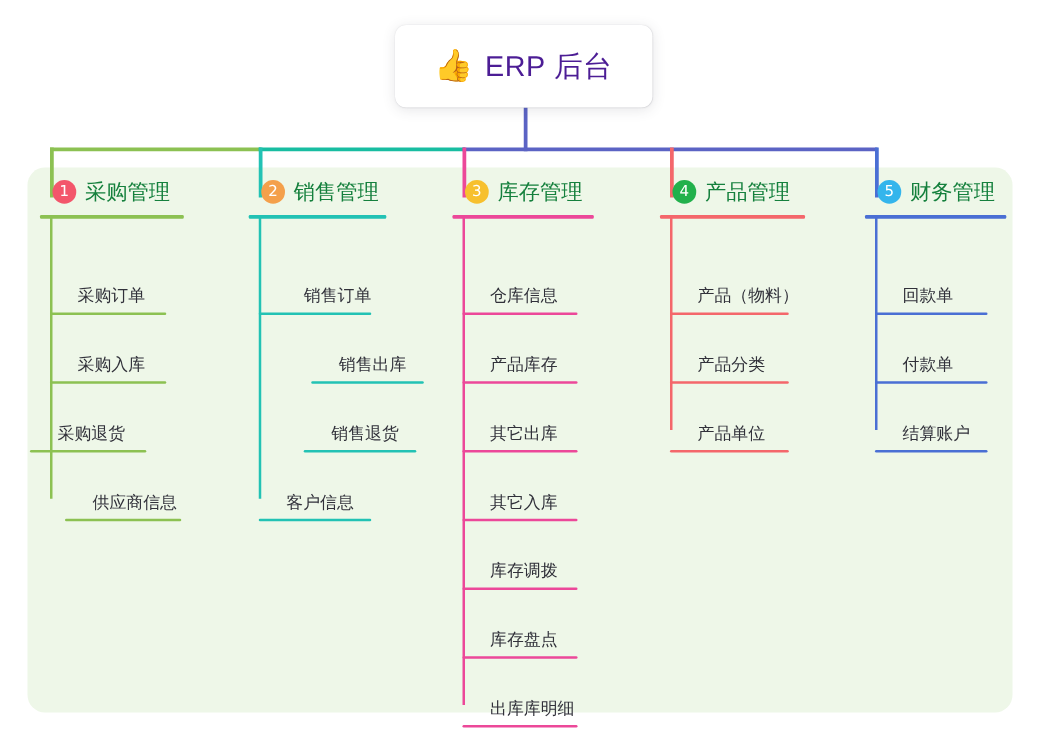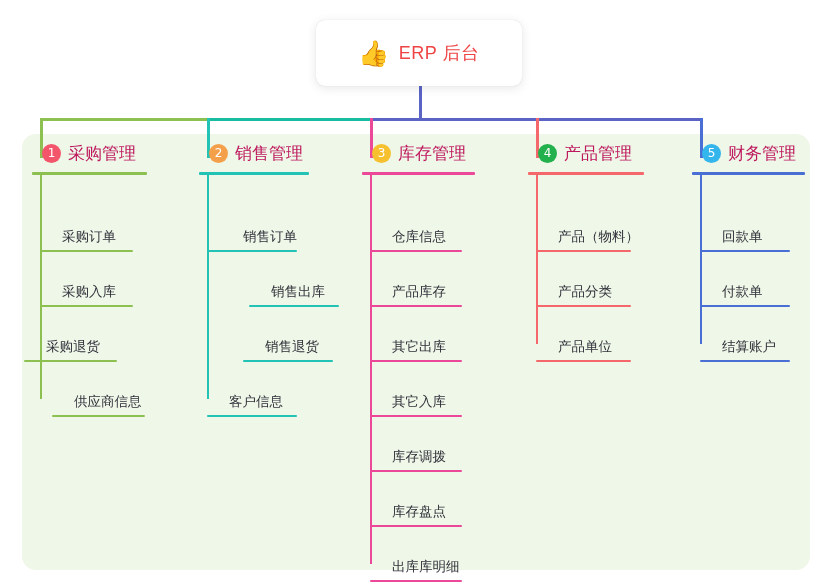--- a/index.html
+++ b/index.html
@@ -30,22 +30,22 @@
     justify-content: center;
     gap: 9px;
     z-index: 5;
   }
   #title-card .thumb {
     font-size: 25px;
     line-height: 1;
     color: #f0b429;
   }
   #title-card .ttl {
-    font-size: 18px;
-    color: #ef4444;
+    font-size: 23px;
+    color: #4c1d95;
     letter-spacing: 0.5px;
   }
 
   
   .conn {
     position: absolute;
     z-index: 3;
   }
   .conn.v { width: 3px; }
   .conn.h { height: 3px; }
@@ -81,21 +81,21 @@
     border-radius: 50%;
     color: #ffffff;
     font-size: 12px;
     line-height: 19px;
     text-align: center;
     flex: 0 0 auto;
     font-family: "DejaVu Sans", sans-serif;
   }
   .col-title {
     font-size: 17px;
-    color: #be185d;
+    color: #15803d;
     white-space: nowrap;
   }
   .col-rule {
     height: 3px;
     margin-top: 6px;
     border-radius: 1px;
   }
   .spine {
     position: absolute;
     width: 2px;

